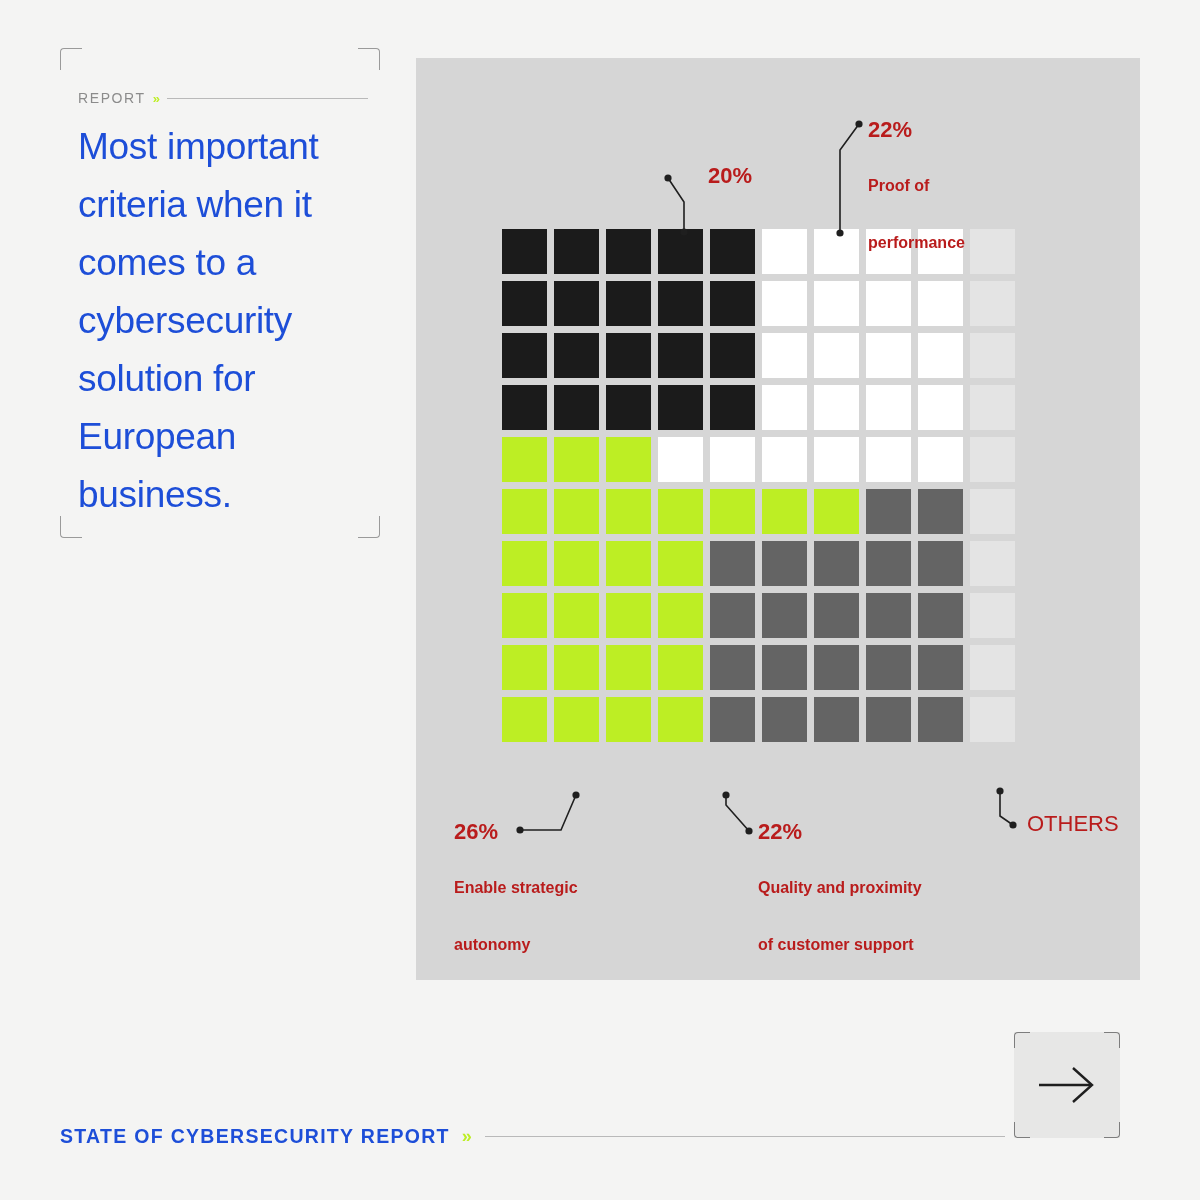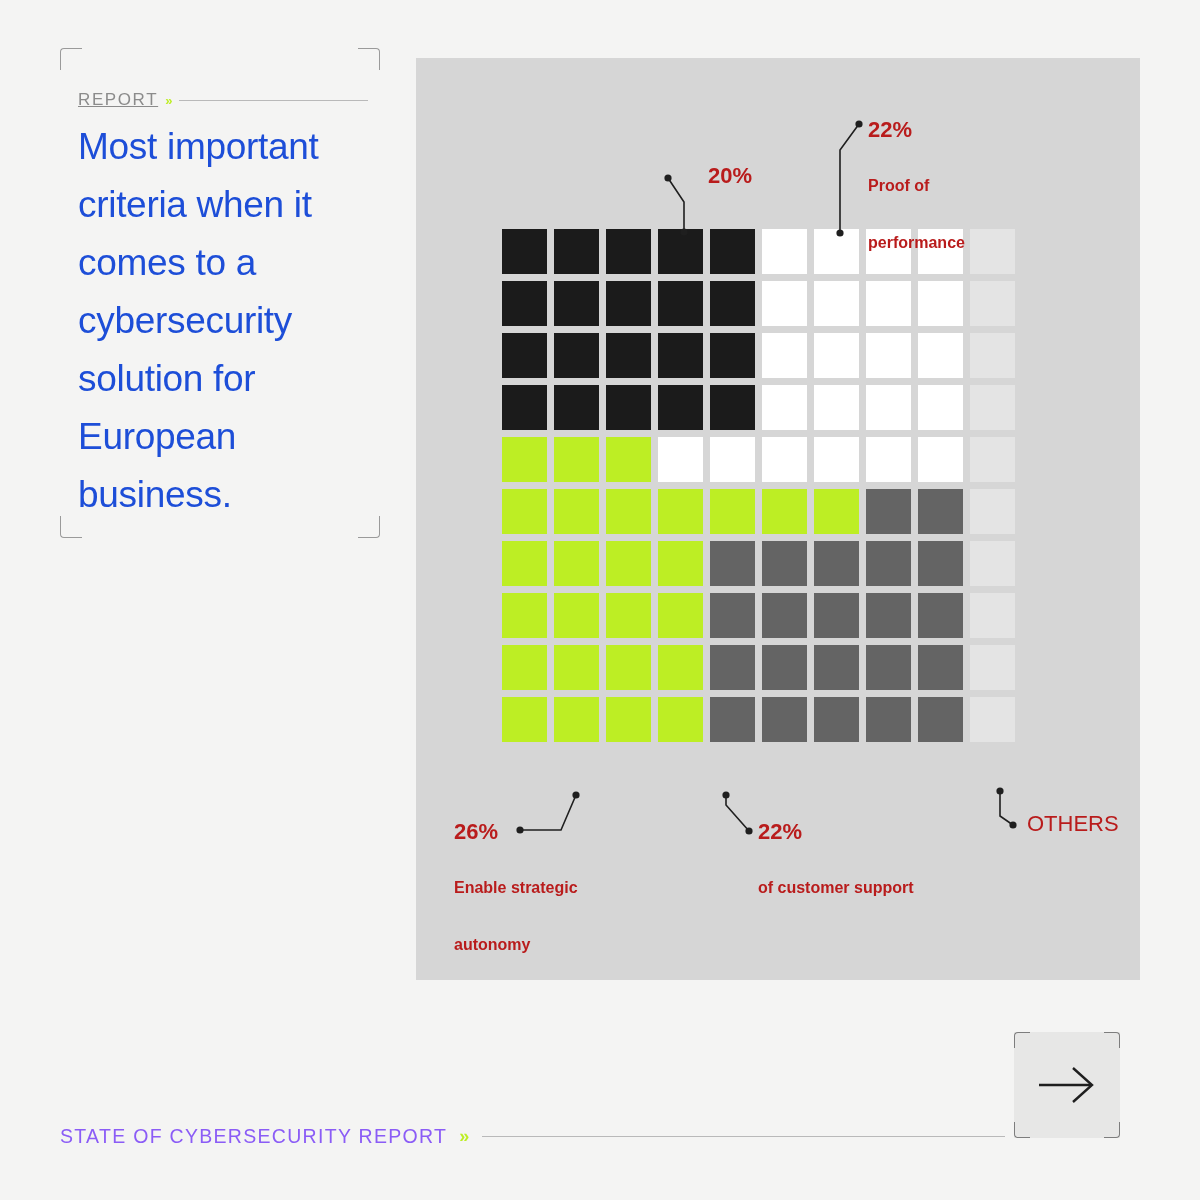--- a/index.html
+++ b/index.html
@@ -14,21 +14,21 @@
   
   .left-col { position:absolute; left:60px; top:48px; width:320px; height:490px; }
 
   .bracket { position:absolute; width:22px; height:22px; border-color:#9a9a9a; border-style:solid; border-width:0; }
   .bracket.tl { left:0; top:0; border-left-width:1.5px; border-top-width:1.5px; border-top-left-radius:4px; }
   .bracket.tr { right:0; top:0; border-right-width:1.5px; border-top-width:1.5px; border-top-right-radius:4px; }
   .bracket.bl { left:0; bottom:0; border-left-width:1.5px; border-bottom-width:1.5px; border-bottom-left-radius:4px; }
   .bracket.br { right:0; bottom:0; border-right-width:1.5px; border-bottom-width:1.5px; border-bottom-right-radius:4px; }
 
   .eyebrow-row { position:absolute; left:18px; top:42px; display:flex; align-items:center; width:290px; }
-  .eyebrow-text { font-size:17px; letter-spacing:1.6px; color:#8b8b8b; font-weight:400; white-space:nowrap;text-decoration:underline; }
+  .eyebrow-text { font-size:14px; letter-spacing:1.6px; color:#8b8b8b; font-weight:400; white-space:nowrap; }
   .chev { margin-left:7px; color:#bdee24; font-size:13px; letter-spacing:-1px; font-weight:700; }
   .eyebrow-line { flex:1; height:1px; background:#b9b9b9; margin-left:8px; }
 
   .headline {
     position:absolute; left:18px; top:70px; width:300px;
     font-size:37px; line-height:58px; color:#1d4ed8; font-weight:400; letter-spacing:-0.3px;
   }
 
   
   .panel { position:absolute; left:416px; top:58px; width:724px; height:922px; background:#d6d6d6; }
@@ -45,21 +45,21 @@
   
   .callout { position:absolute; color:#b91c1c; }
   .callout .pct { font-weight:700; font-size:22px; line-height:27px; }
   .callout .desc { font-size:16px; line-height:29px; font-weight:700;margin-top:28px; }
   .callout.plain { font-size:22px; font-weight:400;margin-left:9px; }
 
   .leader { position:absolute; overflow:visible; }
 
   
   .footer { position:absolute; left:60px; bottom:52px; display:flex; align-items:center; width:945px; }
-  .footer-text { font-size:19.5px; letter-spacing:1.3px; color:#8b5cf6; white-space:nowrap; }
+  .footer-text { font-size:19.5px; letter-spacing:1.3px; color:#1d4ed8; white-space:nowrap;font-weight:bold; }
   .footer-chev { margin-left:12px; color:#bdee24; font-size:18px; font-weight:700; letter-spacing:-1px; }
   .footer-line { flex:1; height:1px; background:#b9b9b9; margin-left:14px; }
 
   .next-btn { position:absolute; left:1014px; top:1032px; width:106px; height:106px; background:#e7e7e6; }
   .next-btn .bracket { width:16px; height:16px; border-color:#7d7d7d; }
   .arrow-wrap { position:absolute; inset:0; display:flex; align-items:center; justify-content:center; }
 </style>
 </head>
 <body>
 
@@ -231,20 +231,21 @@
       <div class="desc">autonomy</div>
     </div>
     <svg class="leader" style="left:0; top:0; width:724px; height:922px;">
       <polyline points="104,772 145,772 160,737" fill="none" stroke="#1f1f1f" stroke-width="1.6"></polyline>
       <circle cx="104" cy="772" r="3.6" fill="#1f1f1f"></circle>
       <circle cx="160" cy="737" r="3.6" fill="#1f1f1f"></circle>
     </svg>
 
     <div class="callout" style="left:342px; top:760px; width:300px;">
       <div class="pct">22%</div>
+      <div class="desc">Quality and proximity</div>
       <div class="desc">of customer support</div>
     </div>
     <svg class="leader" style="left:0; top:0; width:724px; height:922px;">
       <polyline points="333,773 310,747 310,737" fill="none" stroke="#1f1f1f" stroke-width="1.6"></polyline>
       <circle cx="333" cy="773" r="3.6" fill="#1f1f1f"></circle>
       <circle cx="310" cy="737" r="3.6" fill="#1f1f1f"></circle>
     </svg>
 
     <div class="callout plain" style="left:602px; top:753px; white-space:nowrap;">
       <span>OTHERS</span>

